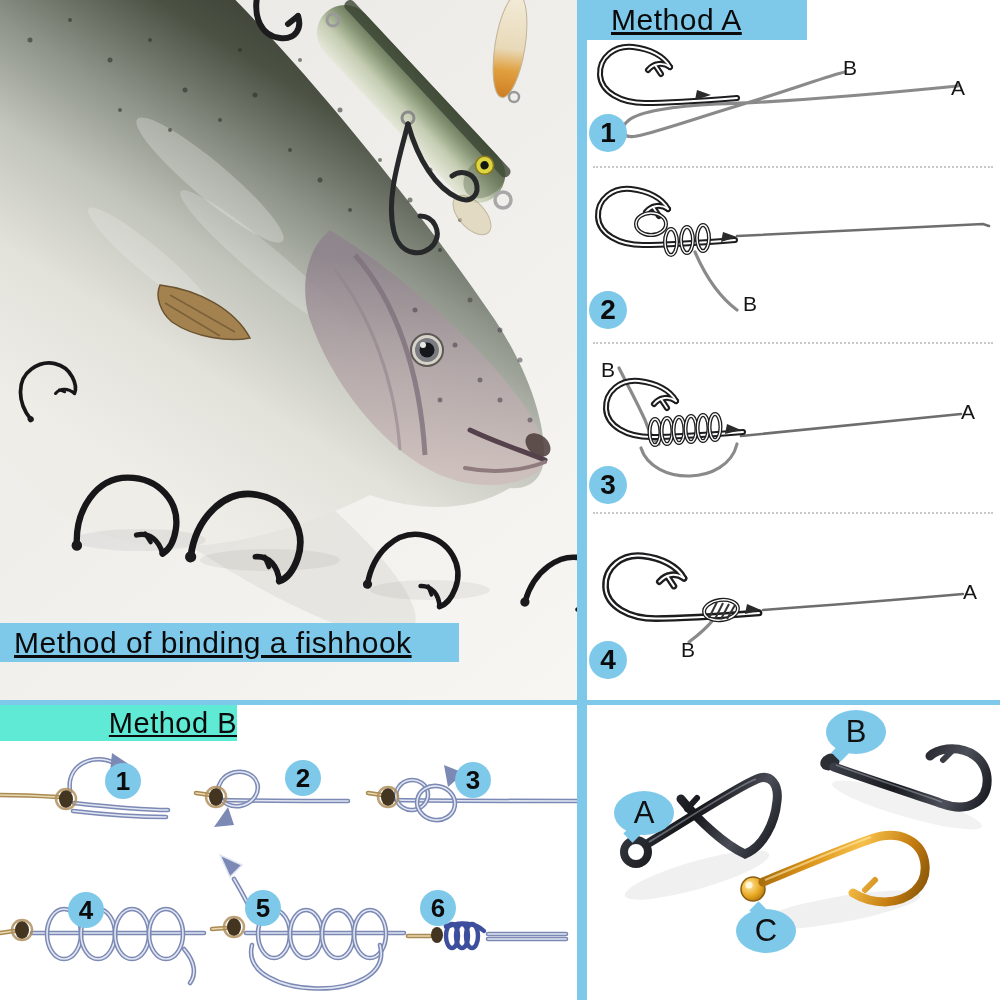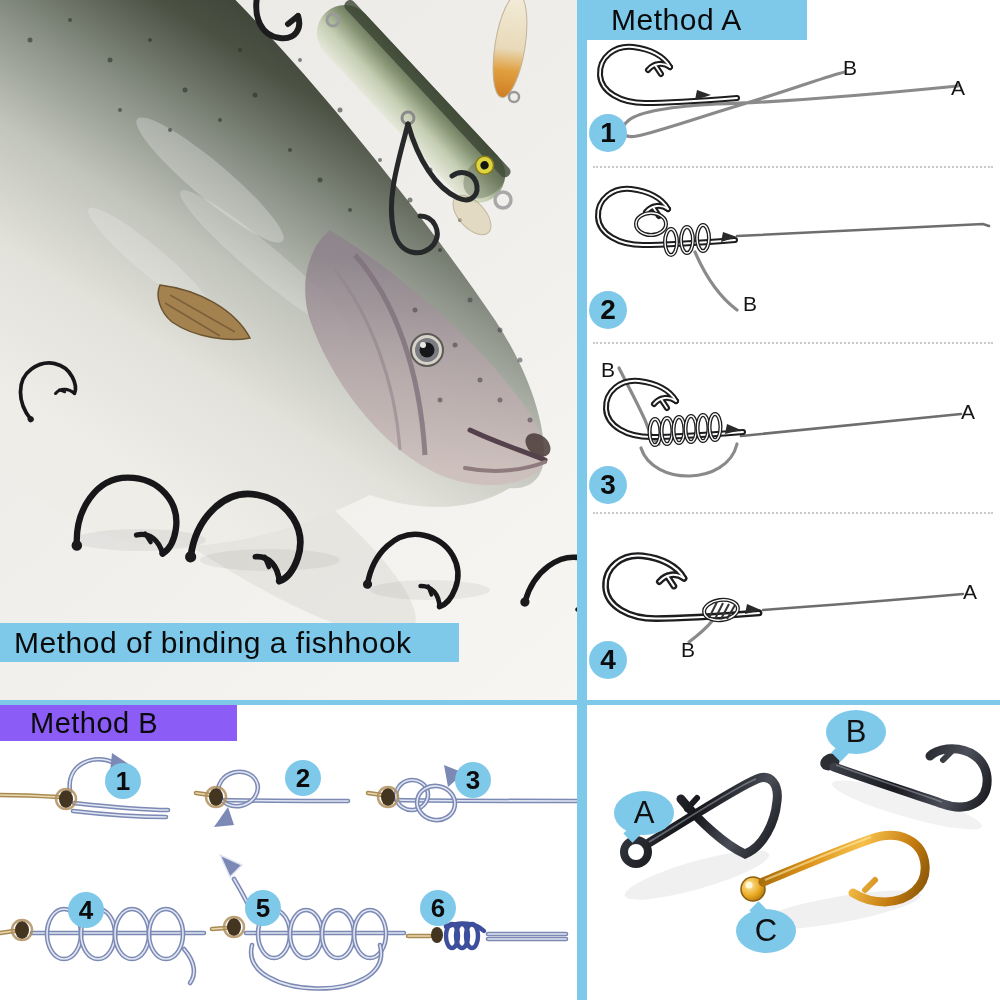--- a/index.html
+++ b/index.html
@@ -7,21 +7,21 @@
          font-family:"Liberation Sans", sans-serif;color:#0b0b0b;}
   .abs{position:absolute;}
   
   #photo-panel{left:0;top:0;width:577px;height:628px;}
   #vdivider{left:577px;top:0;width:10px;height:1000px;}
   #hdivider{left:0;top:700px;width:1000px;height:5px;}
   #method-a-panel{left:587px;top:0;width:413px;height:700px;background:#fff;}
   #hooks-panel{left:587px;top:705px;width:413px;height:295px;background:#fff;}
   #method-b-panel{left:0;top:705px;width:577px;height:295px;background:#fff;}
   
-  .hdr{display:flex;align-items:center;font-size:30px;letter-spacing:.5px;color:#0a0a0a;}
+  .hdr{display:flex;align-items:center;font-size:30px;letter-spacing:.5px;color:#0a0a0a;text-decoration:underline;}
   #method-a-header{left:0;top:0;width:196px;height:40px;padding-left:24px;}
   #method-b-header{left:0;top:0;width:207px;height:36px;padding-left:30px;font-size:29px;}
   #photo-banner{left:0;top:623px;width:445px;height:39px;padding-left:14px;font-size:30px;}
   
   .badge{display:flex;align-items:center;justify-content:center;border-radius:50%;
          font-weight:bold;color:#0c0c0c;}
   .badge-a{width:38px;height:38px;font-size:28px;}
   .badge-b{width:36px;height:36px;font-size:26px;}
   
   .dlabel{font-size:21px;color:#151515;}
@@ -407,21 +407,21 @@
         <ellipse cx="472" cy="231" rx="6" ry="12" class="knotO"></ellipse>
         <path d="M446,222 C460,216 476,218 484,226" class="knotO"></path>
         <path d="M446,220 C440,212 434,208 428,210" class="knotO" stroke-width="3"></path>
         <path class="mbO" d="M488,229 L566,229" stroke-width="3.4"></path>
           <path class="mbI" d="M488,229 L566,229"></path>
         <path class="mbO" d="M488,234 L566,234" stroke-width="3.4"></path>
           <path class="mbI" d="M488,234 L566,234"></path>
       </g>
     </svg>
 
-    <div id="method-b-header" class="abs hdr" style="background: #8b5cf6;">
+    <div id="method-b-header" class="abs hdr" style="background: #5eead4; justify-content: flex-end;">
       <span>Method B</span>
     </div>
 
     <div class="abs badge badge-b" style="left: 105px; top: 58px; background: rgb(126, 201, 234);">
         <span>1</span>
       </div>
     <div class="abs badge badge-b" style="left: 285px; top: 55px; background: rgb(126, 201, 234);">
         <span>2</span>
       </div>
     <div class="abs badge badge-b" style="left: 455px; top: 57px; background: rgb(126, 201, 234);">

